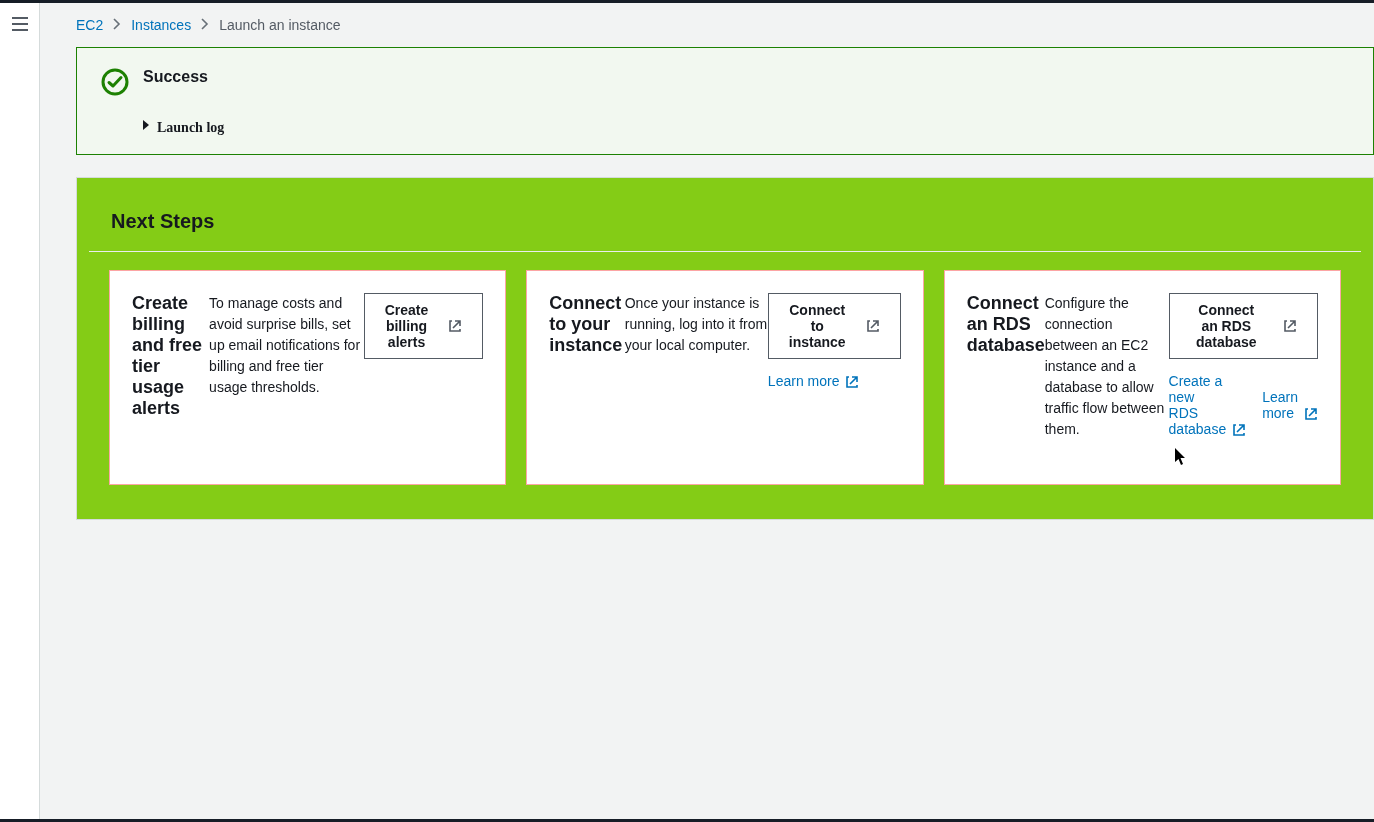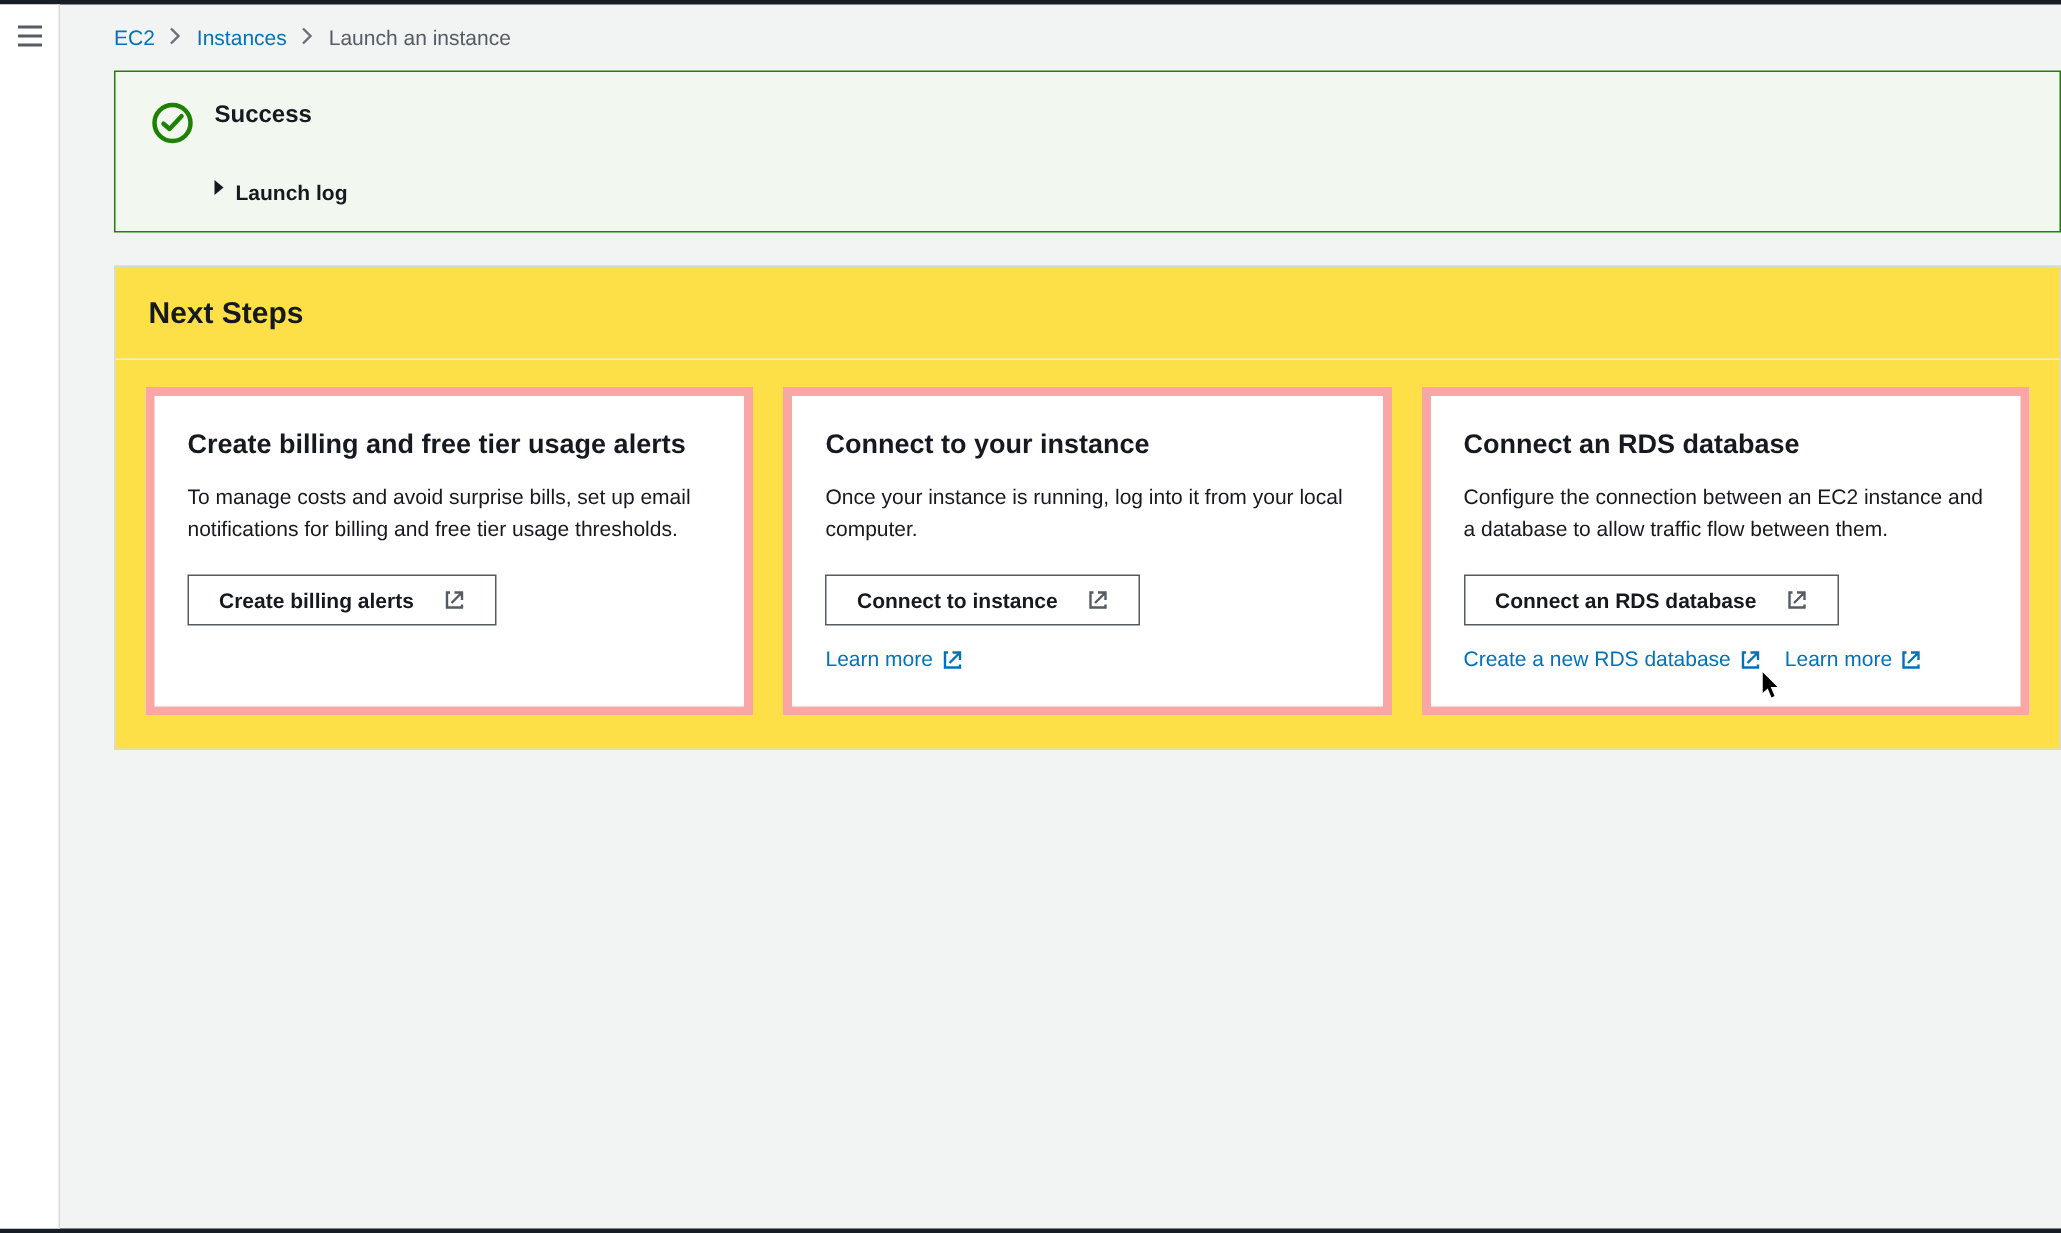--- a/index.html
+++ b/index.html
@@ -94,56 +94,57 @@
       text-decoration: none;
     }
     .launch-log {
       margin-top: 24px;
       margin-left: 42px;
       display: flex;
       gap: 8px;
       font-weight: 700;
       font-size: 14px;
       cursor: pointer;
+      font-family: Liberation Serif, serif;
     }
     .launch-log .caret {
       width: 0;
       height: 0;
       border-top: 5px solid transparent;
       border-bottom: 5px solid transparent;
       border-left: 6px solid #16191f;
     }
     .next-steps-container {
       margin-left: 36px;
       margin-top: 22px;
-      background: #fde047;
+      background: #84cc16;
       border: 1px solid #d5dbdb;
-      padding: 0;
+      padding: 12px;
     }
     .next-steps-header {
       padding: 20px 22px 18px 22px;
       border-bottom: 1px solid #eaeded;
     }
     .next-steps-title {
       font-size: 20px;
       font-weight: 700;
       color: #16191f;
     }
     .cards {
       display: flex;
       gap: 20px;
       padding: 18px 20px 22px 20px;
     }
     .card {
       flex: 1;
-      border: 6px solid #fca5a5;
+      border: 1px solid #fca5a5;
       padding: 22px 22px 24px 22px;
       background: #fff;
       display: flex;
-      flex-direction: column;
+      flex-direction: row;
     }
     .card-title {
       font-size: 18px;
       font-weight: 700;
       color: #16191f;
       margin-bottom: 14px;
     }
     .card-desc {
       font-size: 14px;
       color: #16191f;

